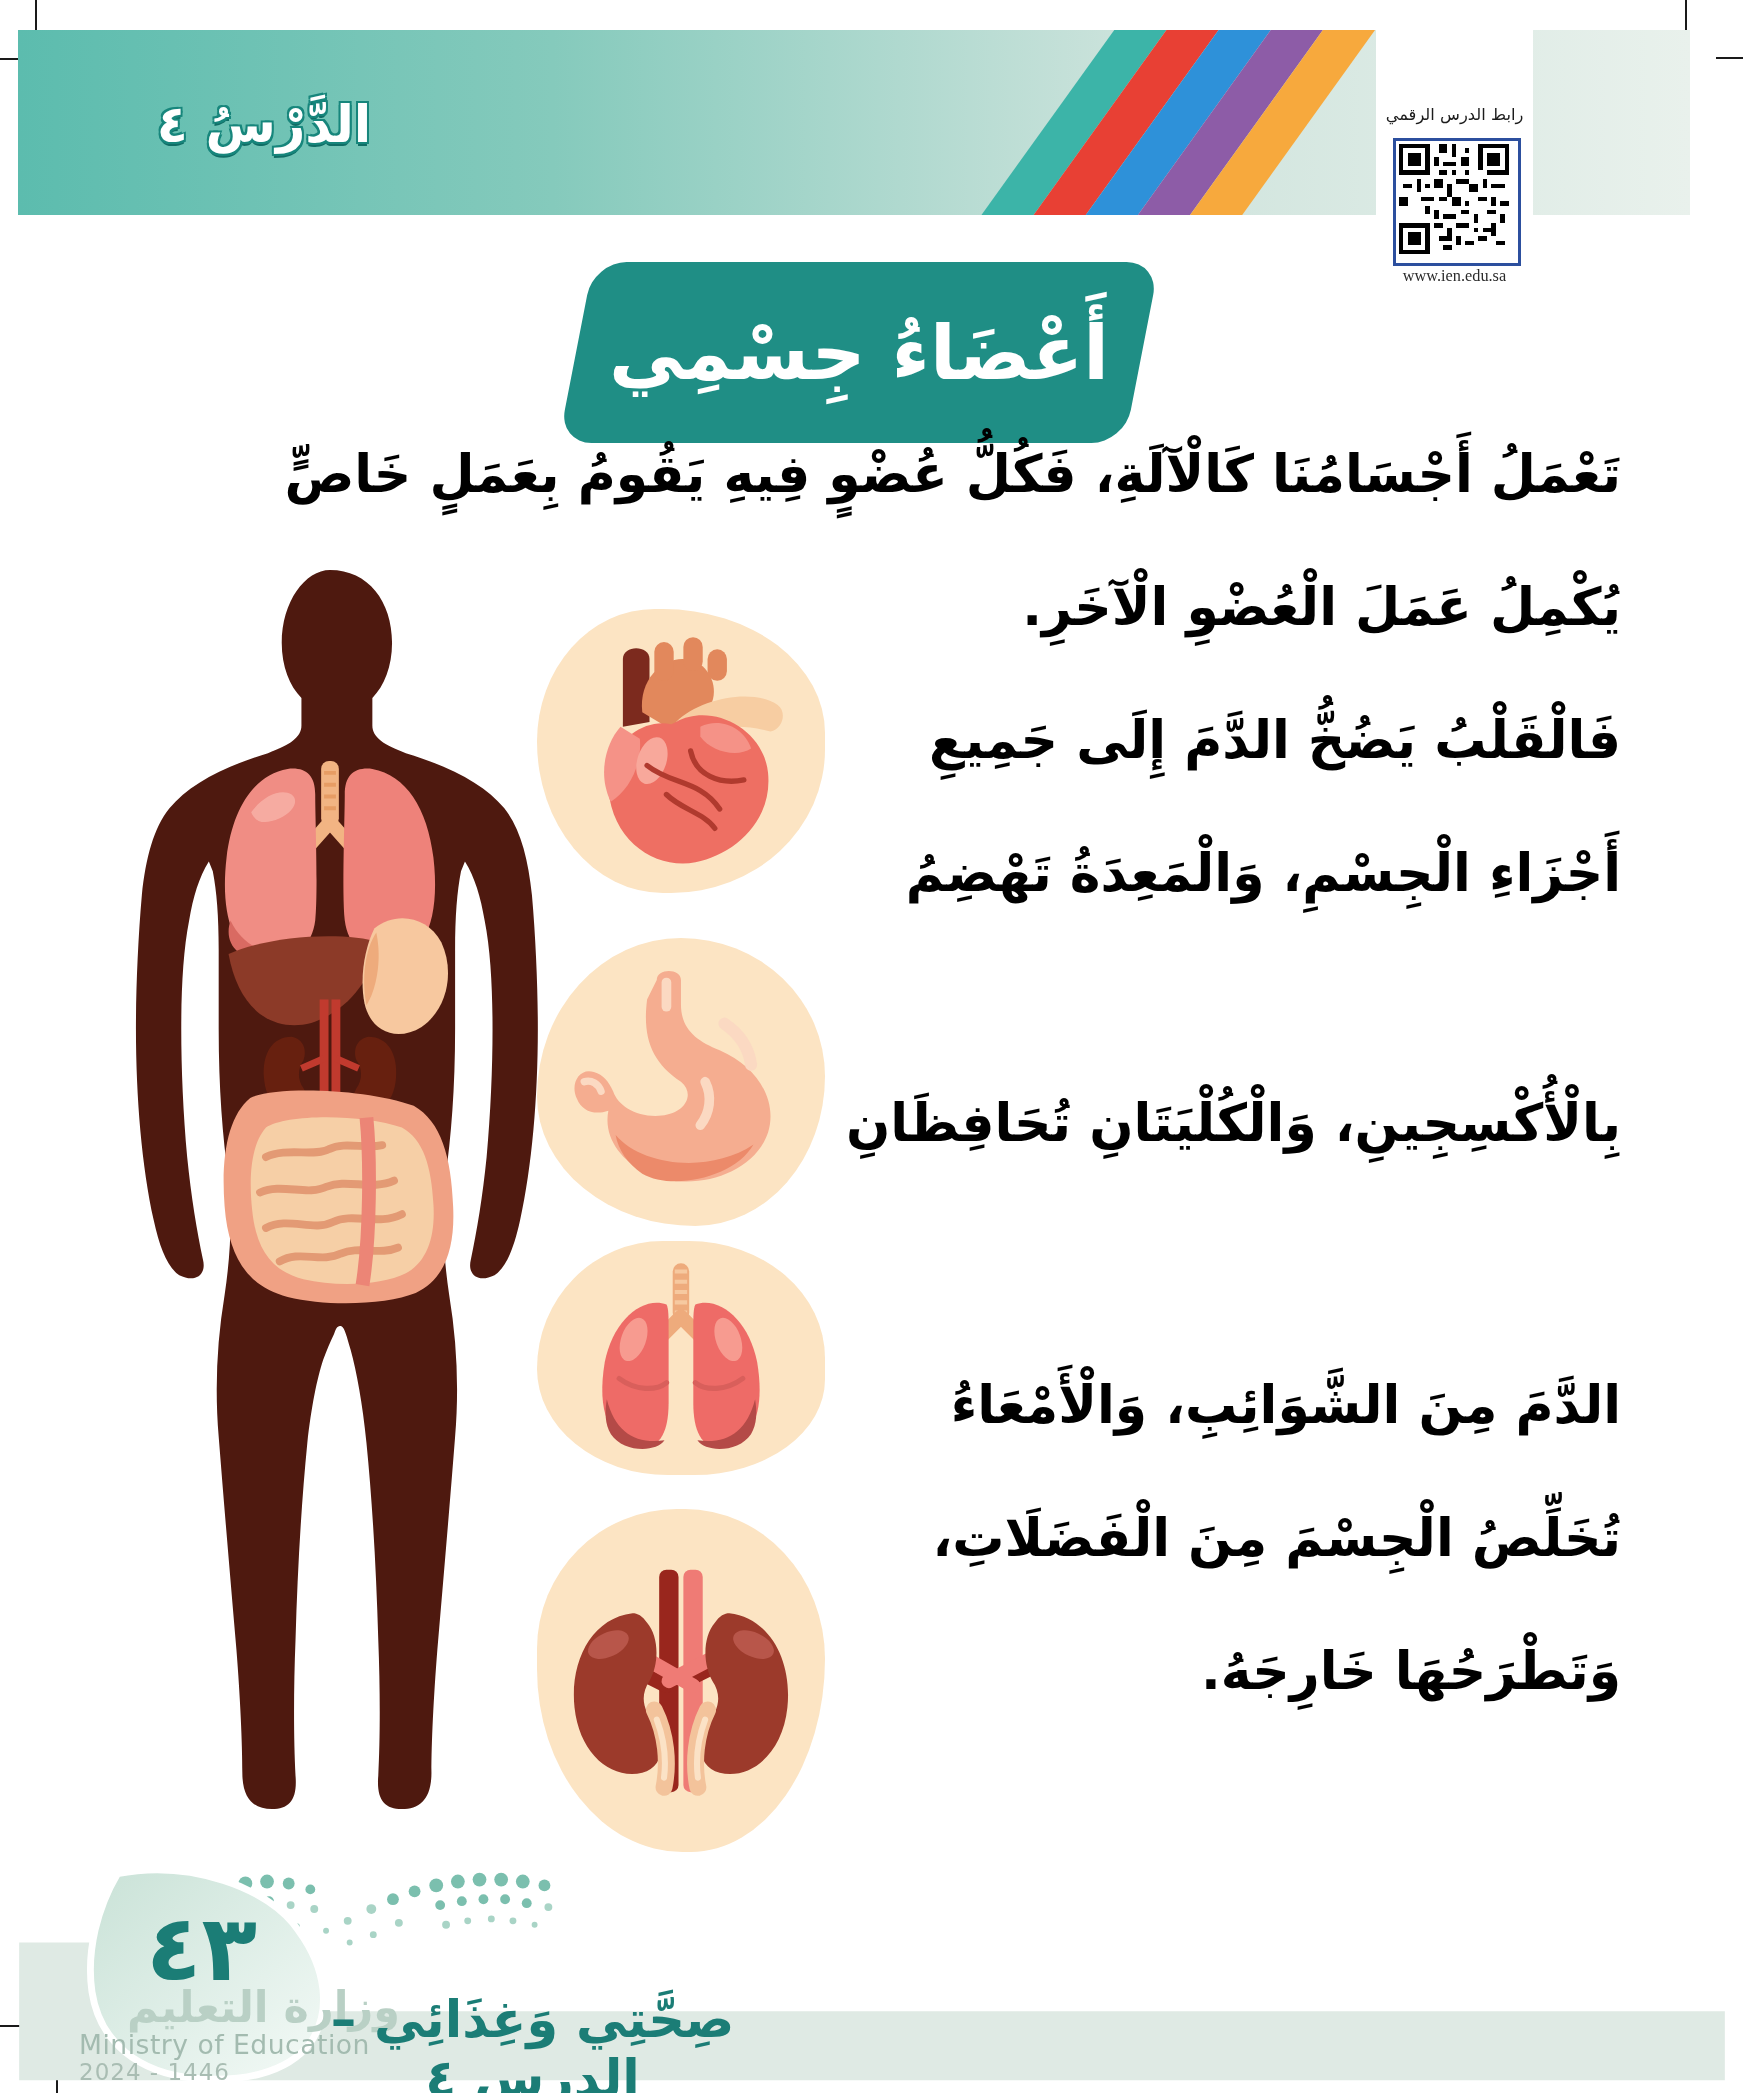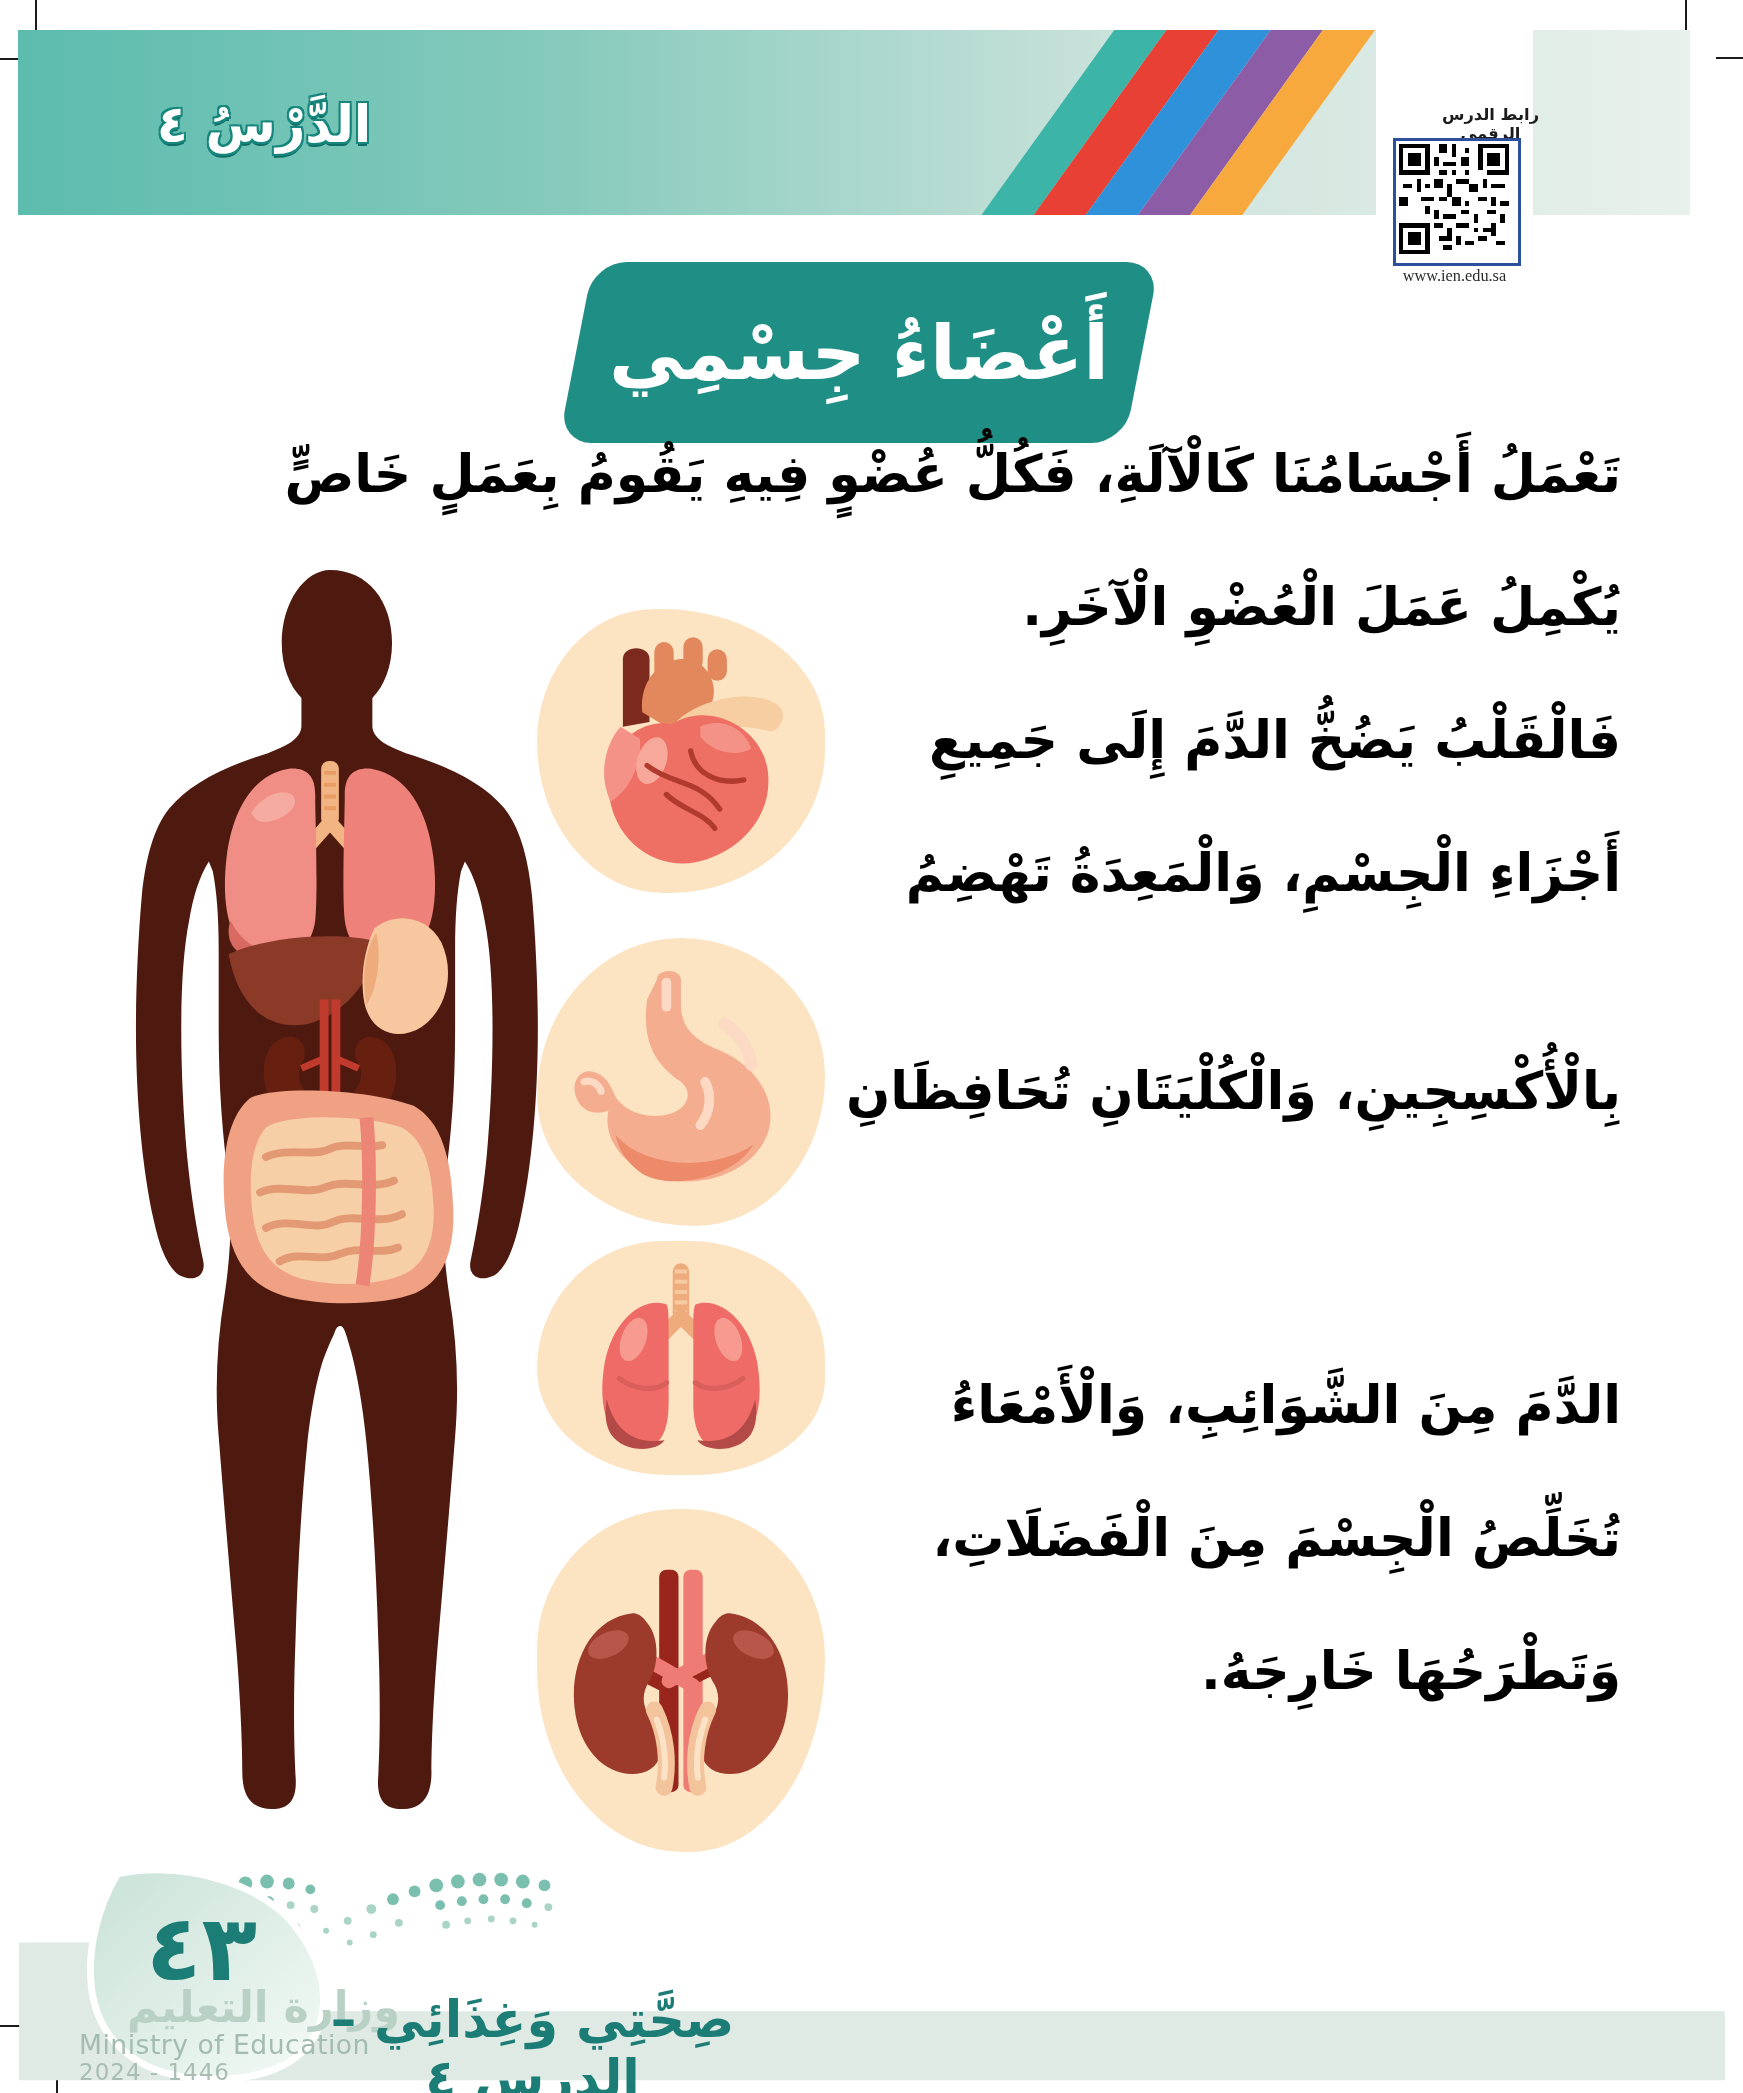--- a/index.html
+++ b/index.html
@@ -9,22 +9,22 @@
   
   .mark{position:absolute;background:#1a1a1a;}
   
   #header-banner{left:17.7px;top:29.6px;width:1672px;height:185px;
     background:linear-gradient(to right,#5cbcae 0%,#85cabc 32%,#cfe4dd 68%,#e9f1ec 100%);}
   #lesson-label{left:131px;top:95px;width:266px;text-align:center;color:#ffffff;
     font-size:51px;font-weight:bold;direction:rtl;
     text-shadow:2px 2px 0 #17867c,-2px 2px 0 #17867c,2px -2px 0 #17867c,-2px -2px 0 #17867c,0 3.9px 0 #106d65;}
   
   #qr-box{left:1376px;top:23.6px;width:157px;height:267px;background:#ffffff;}
-  #qr-label{left:0;top:81px;width:157px;text-align:center;font-size:16.3px;font-weight:bold;
-    color:#1c1c1c;direction:rtl;margin-left:36px;}
+  #qr-label{left:0;top:81px;width:157px;text-align:center;font-size:16.3px;font-weight:normal;
+    color:#1c1c1c;direction:rtl;}
   #qr-frame{left:16.7px;top:114px;width:116px;height:116px;border:3px solid #2c4f9e;background:#ffffff;padding:3px;}
   #qr-url{left:0;top:242px;width:157px;text-align:center;font-size:16.3px;color:#2b2b2b;
     font-family:"Liberation Serif",serif;}
   
   #title-banner{left:576px;top:262px;width:566px;height:181px;background:#1f8e85;
     border-radius:33px;transform:skewX(-11deg);display:flex;align-items:center;justify-content:center;}
   #title-banner .inner{transform:skewX(11deg);color:#ffffff;font-size:75px;font-weight:bold;direction:rtl;}
   
   .tline{position:absolute;right:123px;white-space:nowrap;direction:rtl;text-align:right;
     font-size:52px;font-weight:bold;color:#000000;line-height:79px;}
@@ -136,21 +136,21 @@
   </div>
 
   <div class="abs" id="title-banner">
     <div class="inner">أَعْضَاءُ جِسْمِي</div>
   </div>
 
   <div class="tline" style="top:435px;">تَعْمَلُ أَجْسَامُنَا كَالْآلَةِ، فَكُلُّ عُضْوٍ فِيهِ يَقُومُ بِعَمَلٍ خَاصٍّ</div>
   <div class="tline" style="top:701px;">فَالْقَلْبُ يَضُخُّ الدَّمَ إِلَى جَمِيعِ</div>
   <div class="tline" style="top:568px;">يُكْمِلُ عَمَلَ الْعُضْوِ الْآخَرِ.</div>
   <div class="tline" style="top:834px;">أَجْزَاءِ الْجِسْمِ، وَالْمَعِدَةُ تَهْضِمُ</div>
-  <div class="tline" style="top:1052px;">بِالْأُكْسِجِينِ، وَالْكُلْيَتَانِ تُحَافِظَانِ</div>
+  <div class="tline" style="top:1084px;">بِالْأُكْسِجِينِ، وَالْكُلْيَتَانِ تُحَافِظَانِ</div>
   <div class="tline" style="top:1366px;">الدَّمَ مِنَ الشَّوَائِبِ، وَالْأَمْعَاءُ</div>
   <div class="tline" style="top:1499px;">تُخَلِّصُ الْجِسْمَ مِنَ الْفَضَلَاتِ،</div>
   <div class="tline" style="top:1632px;">وَتَطْرَحُهَا خَارِجَهُ.</div>
 
   <svg class="abs" style="left:118px;top:566px;" width="424" height="1251" viewBox="0 0 430 1270">
     <path fill="#4e190f" d="M215,4 C254,4 278,36 278,78 C278,102 270,122 258,134 L258,162 C258,174 270,182 292,190 C338,204 372,222 392,246 C408,266 416,296 420,334 C424,380 426,430 426,470 C426,540 420,610 408,664 C402,692 394,712 382,720 C366,728 354,720 358,704 C364,676 370,640 374,600 C378,556 380,510 380,470 C380,430 378,390 372,360 C368,336 362,316 352,300 L348,310 C344,330 342,356 342,390 L342,470 C342,530 338,580 332,622 C328,660 330,700 336,740 C344,788 346,836 342,884 C336,960 330,1030 324,1100 C320,1150 318,1195 318,1225 C318,1252 306,1262 288,1262 C270,1262 262,1252 264,1228 C266,1190 266,1140 264,1090 C262,1020 258,950 252,890 C248,850 242,818 236,796 C232,782 230,774 227,772 C223,770 221,774 219,780 C215,788 212,796 208,806 C202,824 196,854 192,890 C186,950 182,1020 180,1090 C178,1140 178,1190 180,1228 C182,1252 174,1262 156,1262 C138,1262 126,1252 126,1225 C126,1195 124,1150 120,1100 C114,1030 108,960 102,884 C98,836 100,788 108,740 C114,700 116,660 112,622 C106,580 102,530 102,470 L102,390 C102,356 100,330 96,310 L92,300 C82,316 76,336 72,360 C66,390 64,430 64,470 C64,510 66,556 70,600 C74,640 80,676 86,704 C90,720 78,728 62,720 C50,712 42,692 36,664 C24,610 18,540 18,470 C18,430 20,380 24,334 C28,296 36,266 52,246 C72,222 106,204 152,190 C174,182 186,174 186,162 L186,134 C174,122 166,102 166,78 C166,36 190,4 215,4 Z"></path>
 
     <rect x="206" y="198" width="18" height="66" rx="8" fill="#f2b483"></rect>
     <path d="M209,210 h12 M209,222 h12 M209,234 h12 M209,246 h12" stroke="#e79c64" stroke-width="4"></path>
     <path d="M215,260 L192,286 M215,260 L238,286" stroke="#f2b483" stroke-width="14" stroke-linecap="round"></path>

